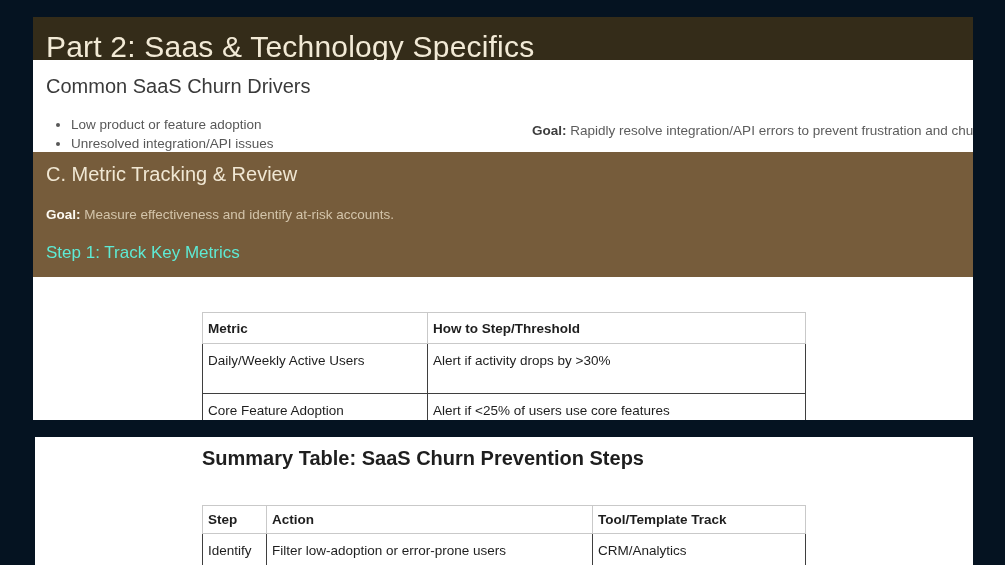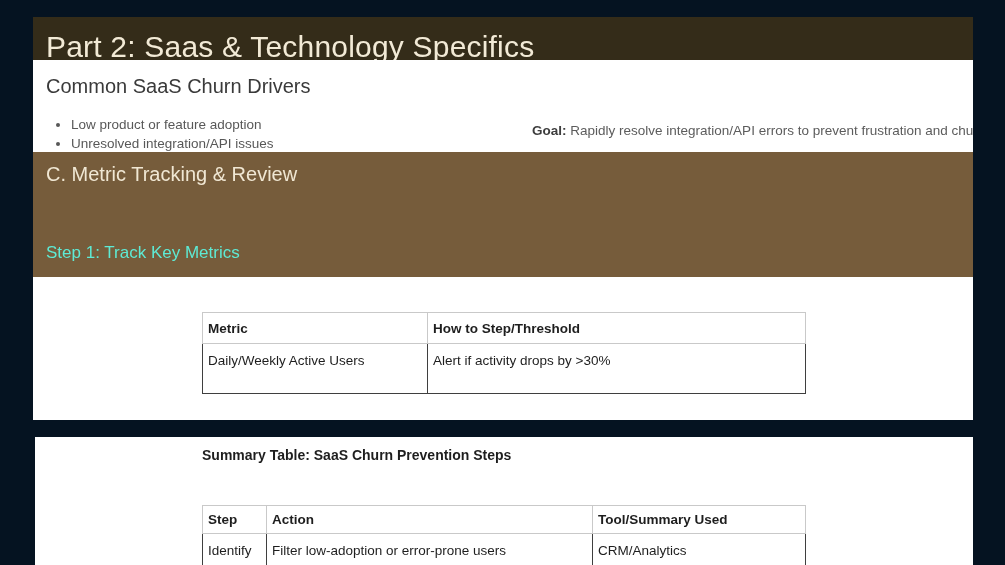--- a/index.html
+++ b/index.html
@@ -91,21 +91,21 @@
   .metrics-table thead th{height:31px;}
   .metrics-table tbody td{height:50px;}
 
   
   .summary-section{
     position:absolute;left:35px;top:437px;width:938px;height:128px;
     background:var(--panel);overflow:hidden;
   }
   .summary-title{
     position:absolute;left:167px;top:10px;
-    font-size:14px;font-weight:700;color:#1e1e1e;white-space:nowrap;
+    font-size:20px;font-weight:700;color:#1e1e1e;white-space:nowrap;
   }
   .summary-table{position:absolute;left:167px;top:68px;width:603px;}
   .summary-table thead th{height:28px;}
   .summary-table tbody td{height:50px;}
 </style>
 </head>
 <body>
 
 <div class="stage">
 
@@ -120,57 +120,65 @@
       <li>Unresolved integration/API issues</li>
     </ul>
     <div class="goal-line playbook-goal">
       <span class="goal-label">Goal:</span>
       <span>Rapidly resolve integration/API errors to prevent frustration and churn.</span>
     </div>
   </div>
 
   <div class="accent-band">
     <div class="band-heading">C. Metric Tracking &amp; Review</div>
+    <div class="goal-line band-goal">
+      <span class="goal-label">Goal:</span>
+      <span>Measure effectiveness and identify at-risk accounts.</span>
+    </div>
     <div class="band-step">Step 1: Track Key Metrics</div>
   </div>
 
   <div class="metrics-section">
     <table class="metrics-table">
       <colgroup>
           <col style="width:225px">
           <col style="width:378px">
         </colgroup>
       <thead>
         <tr>
           <th>Metric</th>
           <th>How to Step/Threshold</th>
         </tr>
       </thead>
       <tbody>
         <tr>
           <td>Daily/Weekly Active Users</td>
           <td>Alert if activity drops by &gt;30%</td>
         </tr>
+        <tr>
+          <td>Core Feature Adoption</td>
+          <td>Alert if &lt;25% of users use core features</td>
+        </tr>
       </tbody>
     </table>
   </div>
 
   <div class="summary-section">
     <div class="summary-title">Summary Table: SaaS Churn Prevention Steps</div>
     <table class="summary-table">
       <colgroup>
           <col style="width:64px">
           <col style="width:326px">
           <col style="width:213px">
         </colgroup>
       <thead>
         <tr>
           <th>Step</th>
           <th>Action</th>
-          <th>Tool/Summary Used</th>
+          <th>Tool/Template Track</th>
         </tr>
       </thead>
       <tbody>
         <tr>
           <td>Identify</td>
           <td>Filter low-adoption or error-prone users</td>
           <td>CRM/Analytics</td>
         </tr>
       </tbody>
     </table>

